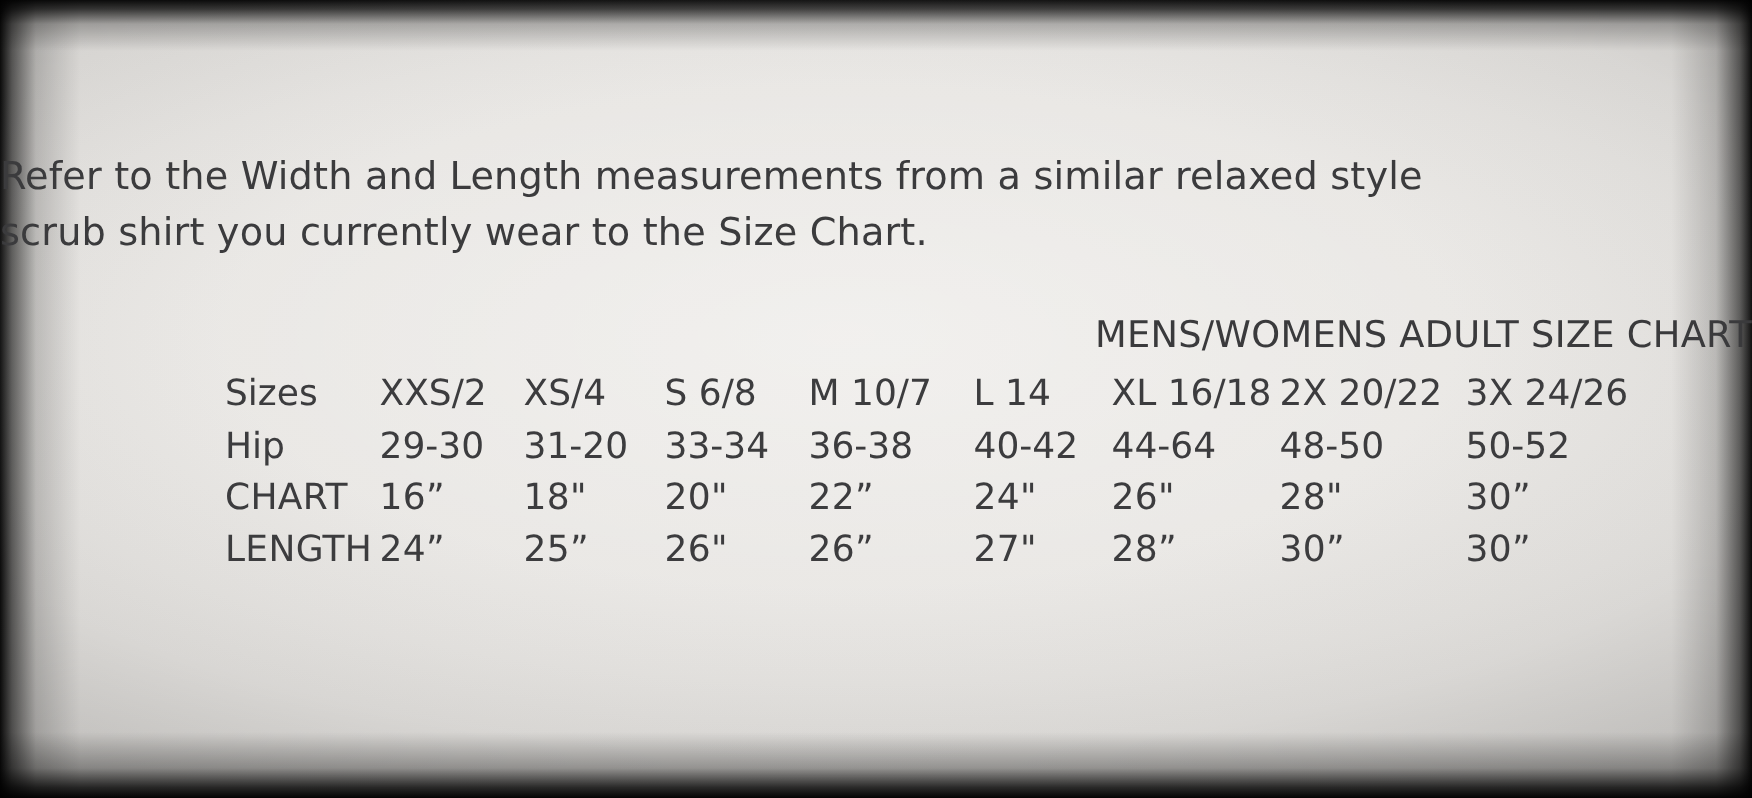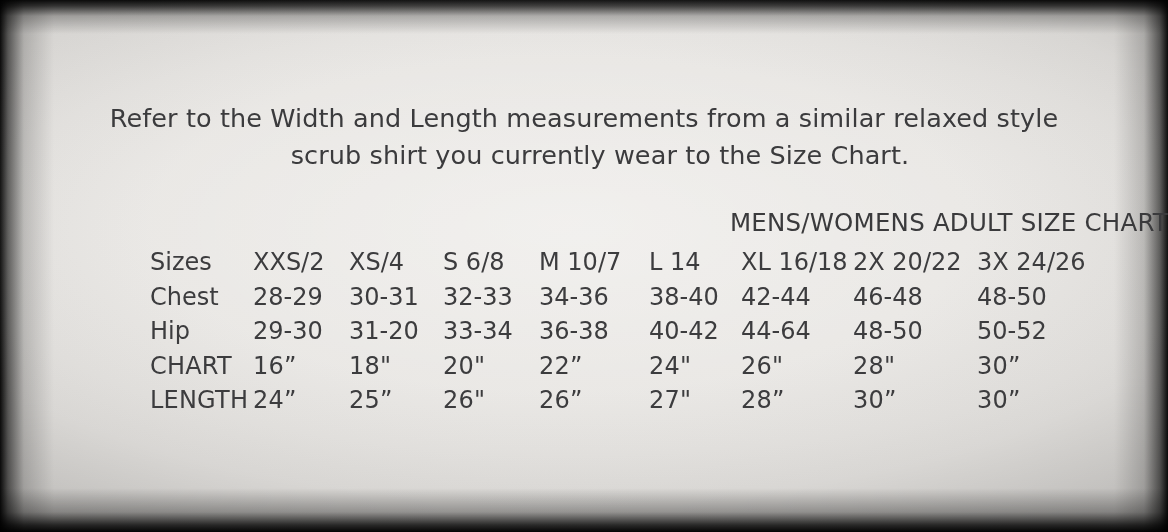--- a/index.html
+++ b/index.html
@@ -44,27 +44,26 @@
     position: relative;
     z-index: 3;
     width: 100%;
     height: 100%;
   }
   .intro {
     position: absolute;
     top: 100px;
     left: 0;
     width: 100%;
-    text-align: center;
     color: #3b3b3d;
     font-size: 25.5px;
     line-height: 37px;
     letter-spacing: 0.1px;
   }
-  .intro .line2 { display: block; padding-left: 32px; }
+  .intro .line2 { display: block; }
 
   .chart-title {
     position: absolute;
     top: 208px;
     left: 0;
     width: 100%;
     text-align: right;
     color: #3a3a3c;
     font-size: 24.5px;
     letter-spacing: 0.2px;
@@ -141,31 +140,20 @@
             <td>Sizes</td>
             <td>XXS/2</td>
             <td>XS/4</td>
             <td>S 6/8</td>
             <td>M 10/7</td>
             <td>L 14</td>
             <td>XL 16/18</td>
             <td>2X 20/22</td>
             <td>3X 24/26</td>
           </tr>
-          <tr class="row-chest">
-            <td>Chest</td>
-            <td>28-29</td>
-            <td>30-31</td>
-            <td>32-33</td>
-            <td>34-36</td>
-            <td>38-40</td>
-            <td>42-44</td>
-            <td>46-48</td>
-            <td>48-50</td>
-          </tr>
           <tr class="row-hip">
             <td>Hip</td>
             <td>29-30</td>
             <td>31-20</td>
             <td>33-34</td>
             <td>36-38</td>
             <td>40-42</td>
             <td>44-64</td>
             <td>48-50</td>
             <td>50-52</td>

